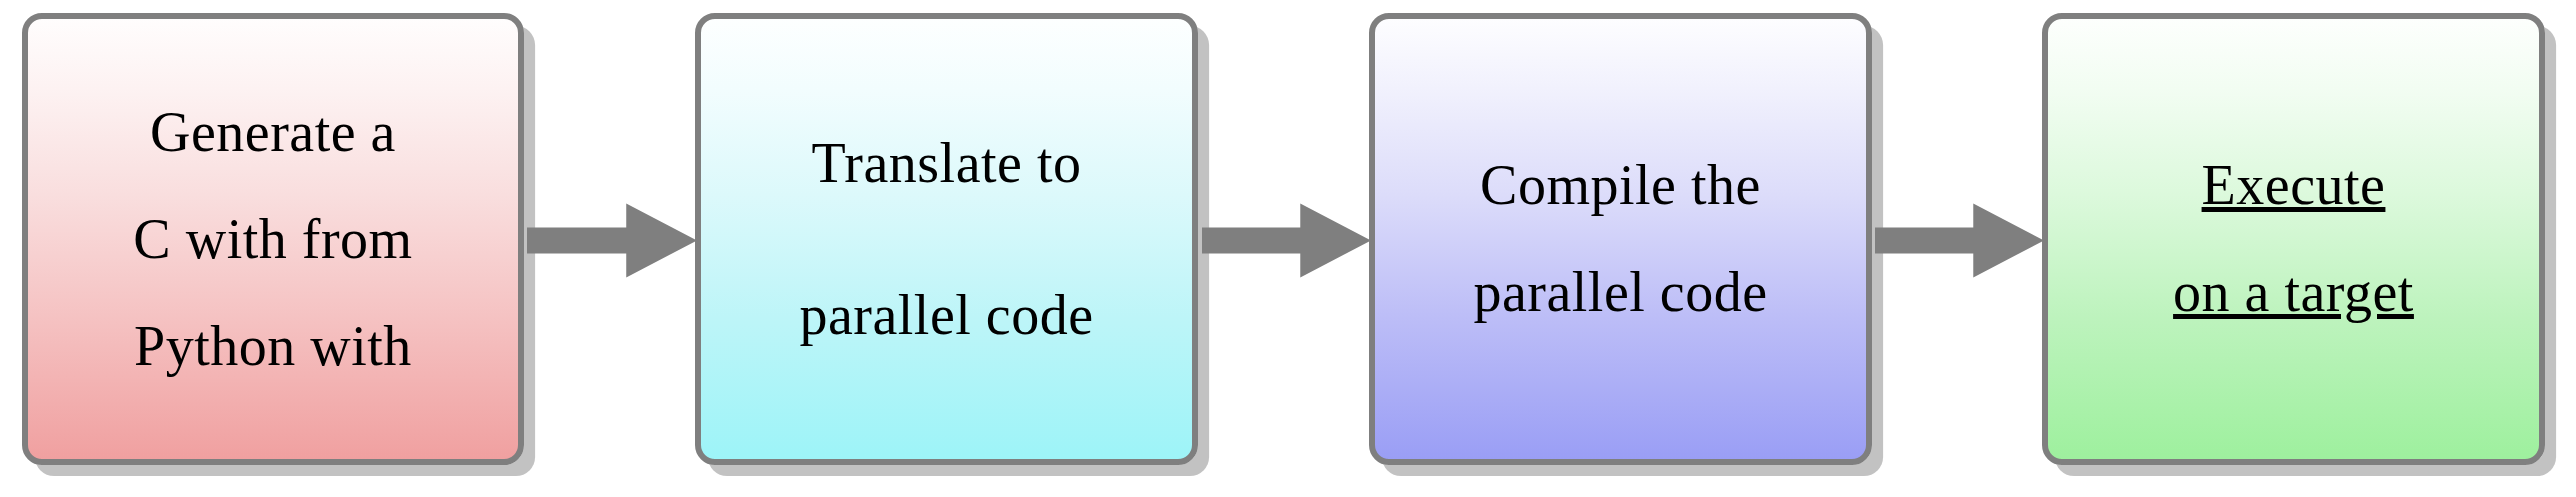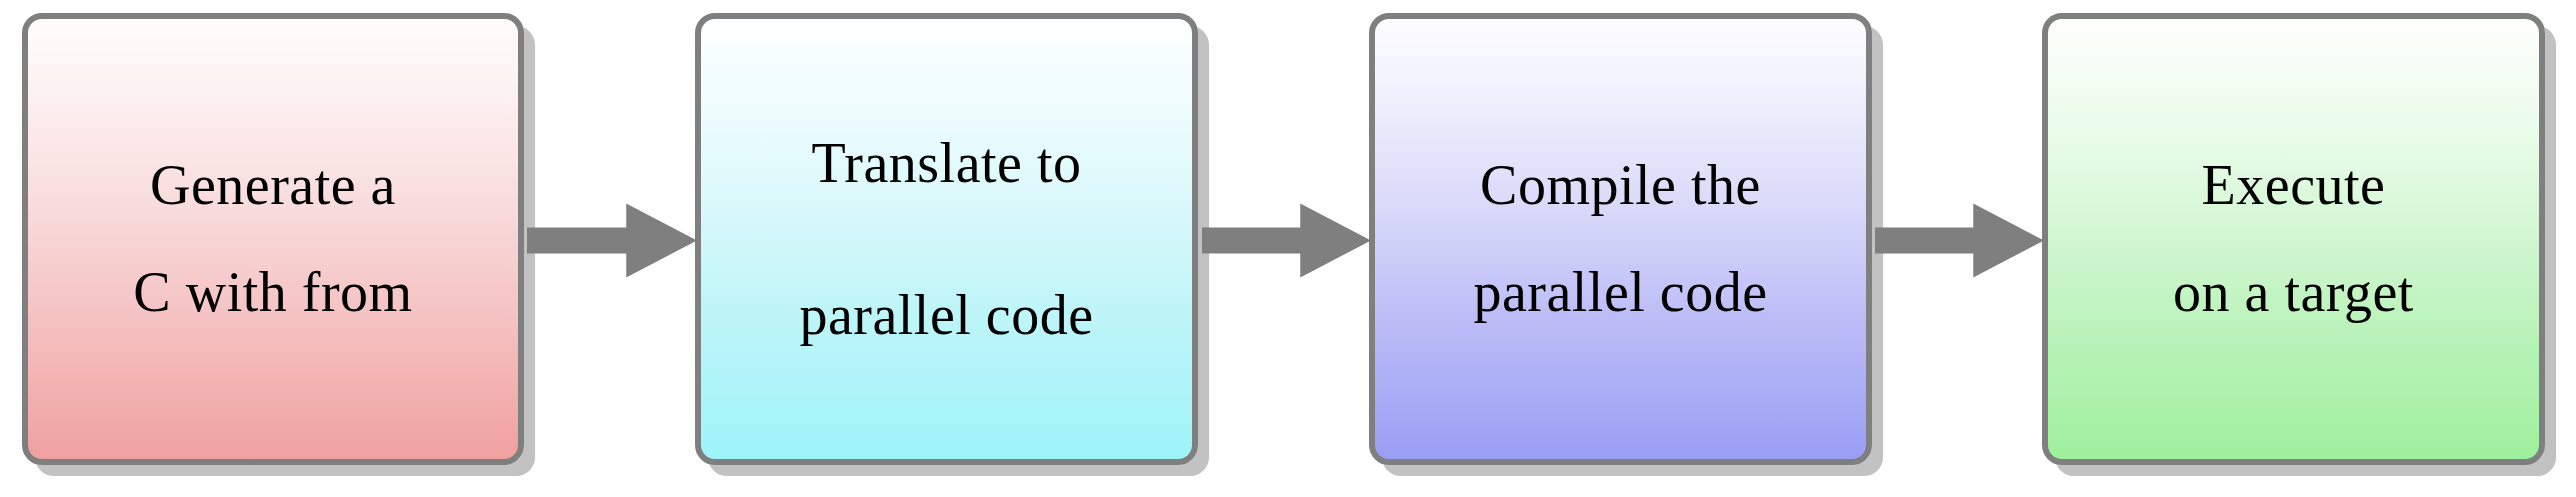--- a/index.html
+++ b/index.html
@@ -35,37 +35,38 @@
     display: block;
     font-size: 56px;
     line-height: 107px;
     letter-spacing: 0.5px;
     white-space: nowrap;
   }
 
   .node.pink   { background: linear-gradient(to bottom, #fffdfd 0%, #fdf2f2 16%, #f9dede 40%, #f5c2c2 68%, #f0a0a0 100%); }
   .node.cyan   { background: linear-gradient(to bottom, #fdffff 0%, #f2fdfe 16%, #dcf9fb 40%, #bdf5f8 68%, #9df4f8 100%); }
   .node.blue   { background: linear-gradient(to bottom, #fdfdff 0%, #f1f1fd 16%, #dcdcfa 40%, #bcbdf7 68%, #9a9ef5 100%); }
-  .node.green  { background: linear-gradient(to bottom, #fdfffd 0%, #f2fdf2 16%, #dcf9dc 40%, #bdf3bd 68%, #9ef09e 100%); }
+  .node.green  { background: linear-gradient(to bottom, #fdfffd 0%, #f2fdf2 16%, #dcf9dc 40%, #bdf3bd 68%, #9ef09e 100%); text-decoration: underline; }
 
   
   .arrow {
     position: absolute;
     height: 83px;
   }
   .arrow svg { display: block; width: 100%; height: 100%; }
 </style>
 </head>
 <body>
 
 <div id="canvas">
 
   <div class="node pink" style="left:22px; top:13px; width:502px; height:452px;">
     <span class="line">Generate a</span>
     <span class="line">C with from</span>
+    <span class="line">Python with</span>
   </div>
 
   <div class="arrow" style="left:527px; top:199px; width:170px;">
     <svg viewBox="0 0 185 90" preserveAspectRatio="none" aria-hidden="true">
       <path d="M0,31 L108,31 L108,5 L185,45 L108,85 L108,59 L0,59 Z" fill="#7f7f7f"></path>
     </svg>
   </div>
 
   <div class="node cyan" style="left:695px; top:13px; width:503px; height:452px;gap:45px;">
     <span class="line">Translate to</span>

